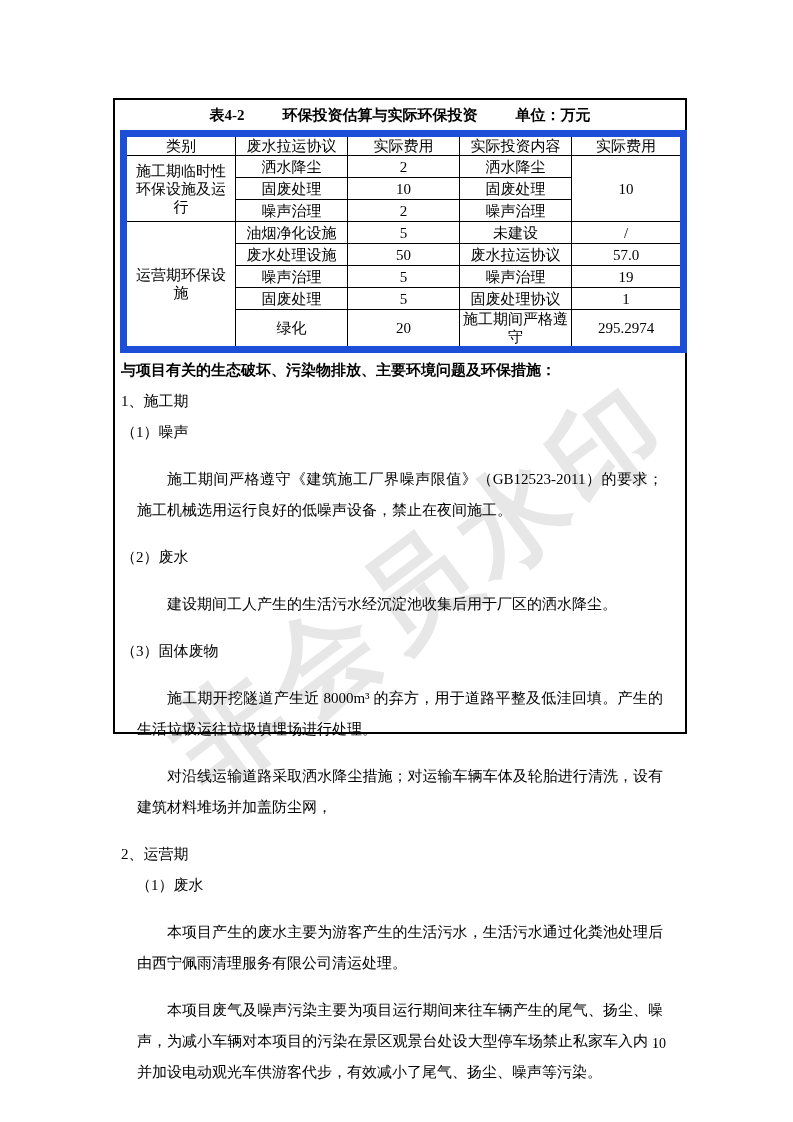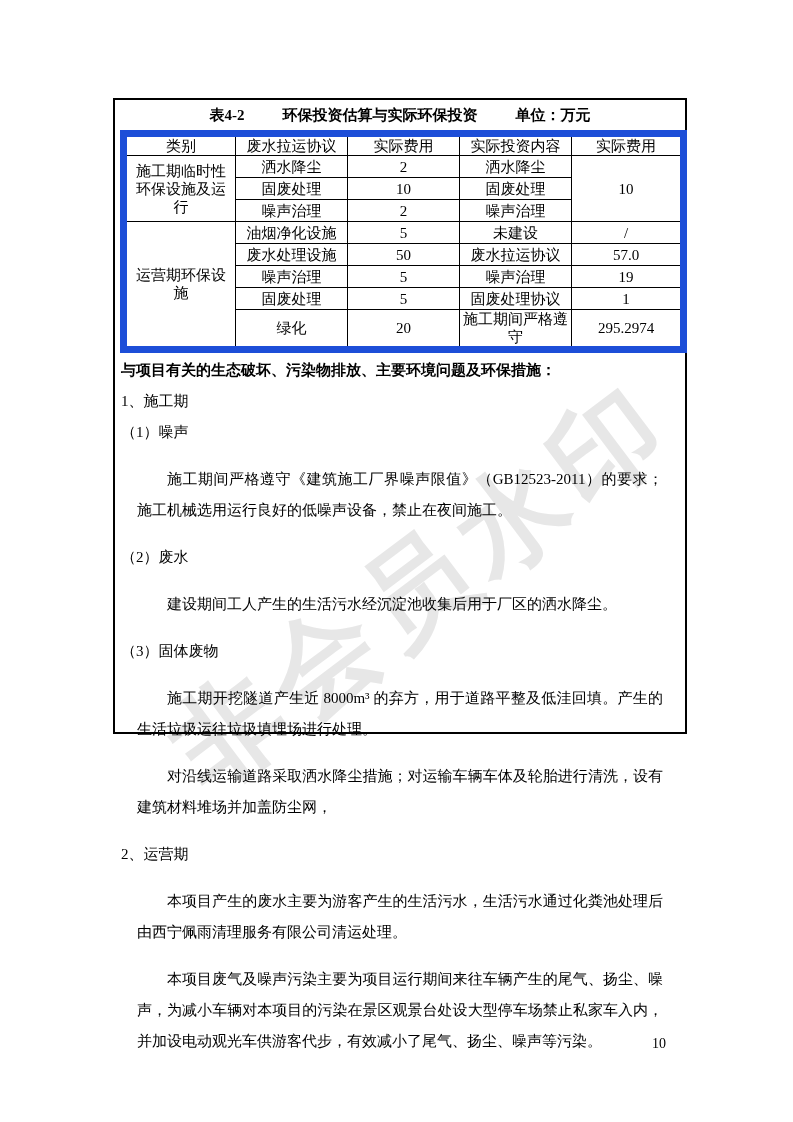--- a/index.html
+++ b/index.html
@@ -137,20 +137,21 @@
     <div class="subhead">（2）废水</div>
     <p class="para">建设期间工人产生的生活污水经沉淀池收集后用于厂区的洒水降尘。</p>
 
     <div class="subhead">（3）固体废物</div>
     <p class="para">施工期开挖隧道产生近 8000m³ 的弃方，用于道路平整及低洼回填。产生的生活垃圾运往垃圾填埋场进行处理。</p>
 
     <p class="para">对沿线运输道路采取洒水降尘措施；对运输车辆车体及轮胎进行清洗，设有建筑材料堆场并加盖防尘网，</p>
 
     <div class="sec-title">2、运营期</div>
 
+    <div class="subhead ind1">（1）废水</div>
     <p class="para">本项目产生的废水主要为游客产生的生活污水，生活污水通过化粪池处理后由西宁佩雨清理服务有限公司清运处理。</p>
 
     <p class="para">本项目废气及噪声污染主要为项目运行期间来往车辆产生的尾气、扬尘、噪声，为减小车辆对本项目的污染在景区观景台处设大型停车场禁止私家车入内，并加设电动观光车供游客代步，有效减小了尾气、扬尘、噪声等污染。</p>
   </div>
 
 </div>
 
 <div class="page-number">10</div>
 
 </body></html>

